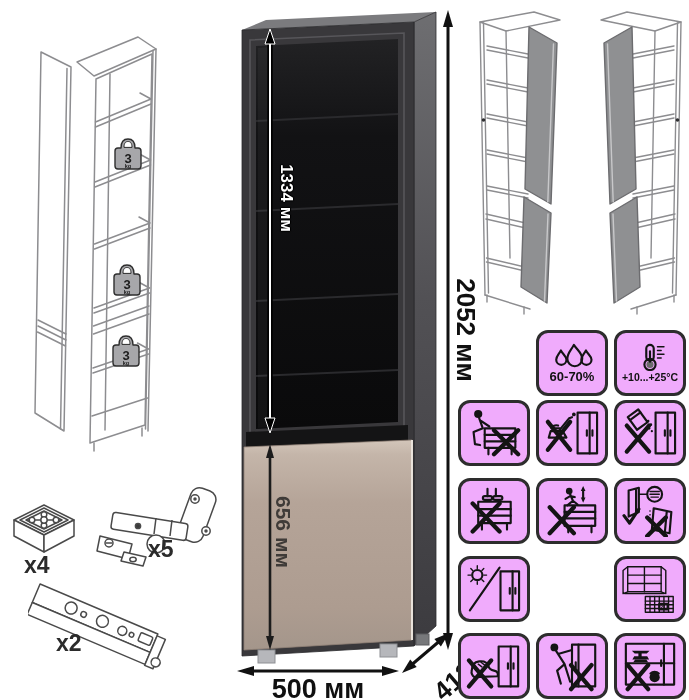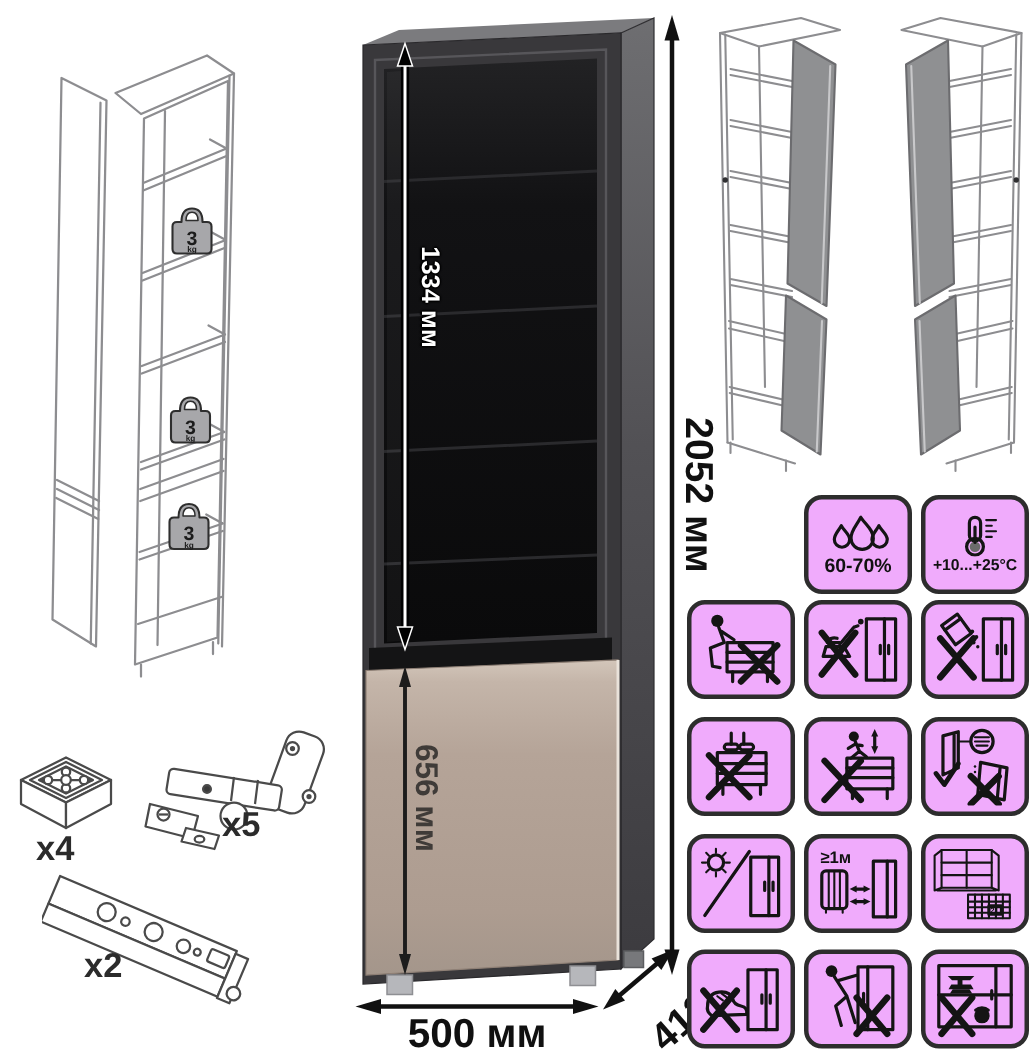--- a/index.html
+++ b/index.html
@@ -319,35 +319,20 @@
 
   <div class="tile" style="left:458px;top:556px">
     <svg class="ic" width="60" height="52" viewBox="0 0 62 56">
       <circle cx="13" cy="13" r="5.5"></circle>
       <path class="thin" d="M13 3 V6 M13 20 V23 M3 13 H6 M20 13 H23 M6 6 L8 8 M18 18 L20 20 M6 20 L8 18 M18 8 L20 6"></path>
       <path d="M5 51 L37 5"></path>
       <rect x="38" y="9" width="20" height="42"></rect>
       <path d="M51 9 V51 M48 27 V33 M54 27 V33"></path>
     </svg>
   </div>
-  <div class="tile" style="left:536px;top:556px">
-    <svg class="ic" width="60" height="52" viewBox="0 0 62 56">
-      <text x="4" y="13" font-size="12">≥1м</text>
-      <rect x="5" y="19" width="18" height="27" rx="3"></rect>
-      <path class="thin" d="M10 19 V46 M14 19 V46 M18 19 V46 M8 46 v3 M20 46 v3"></path>
-      <path d="M29 32 H36" stroke-width="2"></path>
-      <path class="f" d="M25 32 L30 29.5 L30 34.5 Z"></path>
-        <path class="f" d="M40 32 L35 29.5 L35 34.5 Z"></path>
-      <path d="M29 41 H36" stroke-width="2"></path>
-      <path class="f" d="M25 41 L30 38.5 L30 43.5 Z"></path>
-        <path class="f" d="M40 41 L35 38.5 L35 43.5 Z"></path>
-      <rect x="42" y="12" width="16" height="40"></rect>
-      <path d="M52 12 V52"></path>
-    </svg>
-  </div>
   <div class="tile" style="left:614px;top:556px">
     <svg class="ic" width="60" height="52" viewBox="0 0 62 56">
       <rect class="thin" x="7" y="4" width="36" height="27"></rect>
       <path class="thin" d="M25 4 V31 M7 13 H43 M7 22 H43"></path>
       <path class="thin" d="M7 4 L2 8 L2 33 L7 31 M43 4 L48 8 L48 33 L43 31 M4 33 H46"></path>
       <rect class="thin" x="26" y="36" width="30" height="17" fill="#fff"></rect>
       <path class="thin" stroke-width="0.9" d="M26 41 H56 M26 45 H56 M26 49 H56 M31 36 V53 M36 36 V53 M41 36 V53 M46 36 V53 M51 36 V53"></path>
       <rect x="41" y="44" width="9" height="6" stroke-width="1.8"></rect>
       <text x="42" y="49.5" font-size="5.5">21</text>
     </svg>

